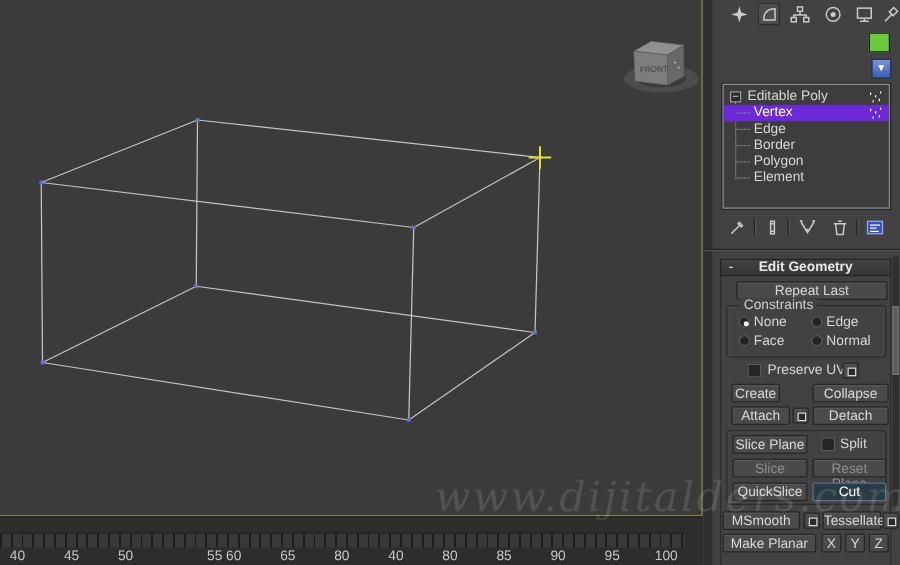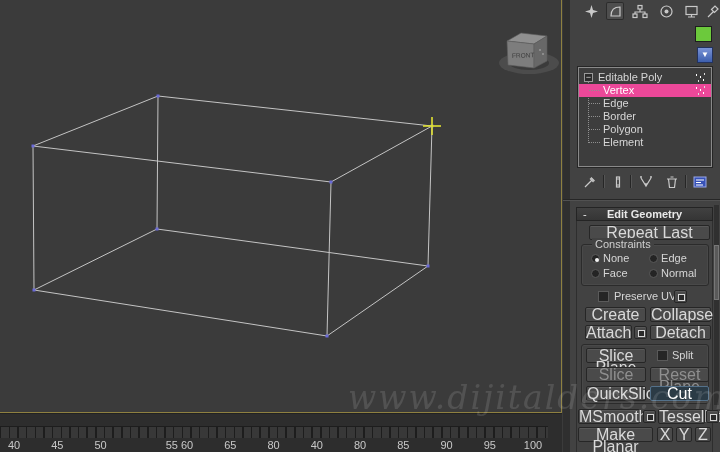--- a/index.html
+++ b/index.html
@@ -62,21 +62,21 @@
     background:linear-gradient(#7a93d6,#3d5fae); border:1px solid #22325e;
     color:#fff; font-size:8px; text-align:center; line-height:14px;
   }
 
   
   #stack {
     position:absolute; left:578px; top:67px; width:134px; height:100px;
     background:#3d3d3d; border:1px solid #8a8a8a; box-shadow:0 0 0 1px #262626;
   }
   .stack-row { position:absolute; left:0; width:132px; height:13px; line-height:13px; color:#d6d6d6; }
-  .stack-row.selected { background:#ec4899; color:#fff;text-align:center; }
+  .stack-row.selected { background:#6d28d9; color:#fff;text-align:center; }
   .stack-label { position:absolute; left:24px; }
   #expand-box {
     position:absolute; left:5px; top:2px; width:9px; height:9px;
     background:#2b2b2b; border:1px solid #9a9a9a; color:#ddd;
     font-size:9px; line-height:7px; text-align:center;
   }
   #tree-line { position:absolute; left:9px; top:13px; width:1px; height:62px; border-left:1px dotted #8f8f8f; }
   .tree-dash { position:absolute; left:10px; top:6px; width:11px; border-top:1px dotted #8f8f8f; }
   .sparkle { position:absolute; right:14px; top:3px; width:1.5px; height:1.5px; background:#fff;
     box-shadow:4px 2px 0 #fff, 8px -1px 0 #ddd, 2px 6px 0 #ddd, 7px 5px 0 #fff; }
@@ -95,21 +95,21 @@
   }
   #rollout-minus { position:absolute; left:6px; top:0; font-weight:normal; }
   #rollout-body {
     position:absolute; left:576px; top:221px; width:137px; height:231px;
     border-left:1px solid #2e2e2e; border-right:1px solid #2e2e2e;
   }
 
   .btn {
     position:absolute; background:#4a4a4a; border:1px solid #262626;
     border-radius:2px; color:#d9d9d9; text-align:center;
-    font-size:16px; box-shadow:inset 0 1px 0 rgba(255,255,255,0.08);
+    font-size:11px; box-shadow:inset 0 1px 0 rgba(255,255,255,0.08);
     line-height:12px; padding-top:1px; height:15px;
   }
   .btn.disabled { color:#8f8f8f; }
   .btn.active { background:#2b3b46; border-color:#54718a; color:#fff; box-shadow:none; }
 
   .group { position:absolute; border:1px solid #2b2b2b; border-radius:3px; box-shadow:inset 0 0 0 1px rgba(255,255,255,0.04); }
   .group-legend { position:absolute; top:-7px; left:10px; background:#424242; padding:0 3px; color:#cfcfcf; }
 
   .radio-item { position:absolute; height:11px; line-height:11px; color:#d6d6d6; }
   .radio {
@@ -335,21 +335,21 @@
     <span class="radio-item" style="left:67px;top:23px;">
       <span class="radio"></span>
       <span>Normal</span>
     </span>
   </div>
 
   <span class="cb" style="left:598px;top:291px;"></span>
   <span class="lbl" style="left:614px;top:290px;">Preserve UVs</span>
   <span class="mini" style="left:674px;top:290px;"></span>
 
-  <div class="btn" style="left:585px;top:307px;width:61px;">Create</div>
+  <div class="btn" style="left:585px;top:307px;width:39px;">Create</div>
   <div class="btn" style="left:650px;top:307px;width:61px;">Collapse</div>
 
   <div class="btn" style="left:585px;top:325px;width:47px;">Attach</div>
   <span class="mini" style="left:634px;top:326px;"></span>
   <div class="btn" style="left:650px;top:325px;width:61px;">Detach</div>
 
   <div class="group" style="left:581px;top:344px;width:128px;height:60px;"></div>
   <div class="btn" style="left:586px;top:348px;width:60px;">Slice Plane</div>
   <span class="cb" style="left:657px;top:350px;"></span>
   <span class="lbl" style="left:672px;top:349px;">Split</span>

